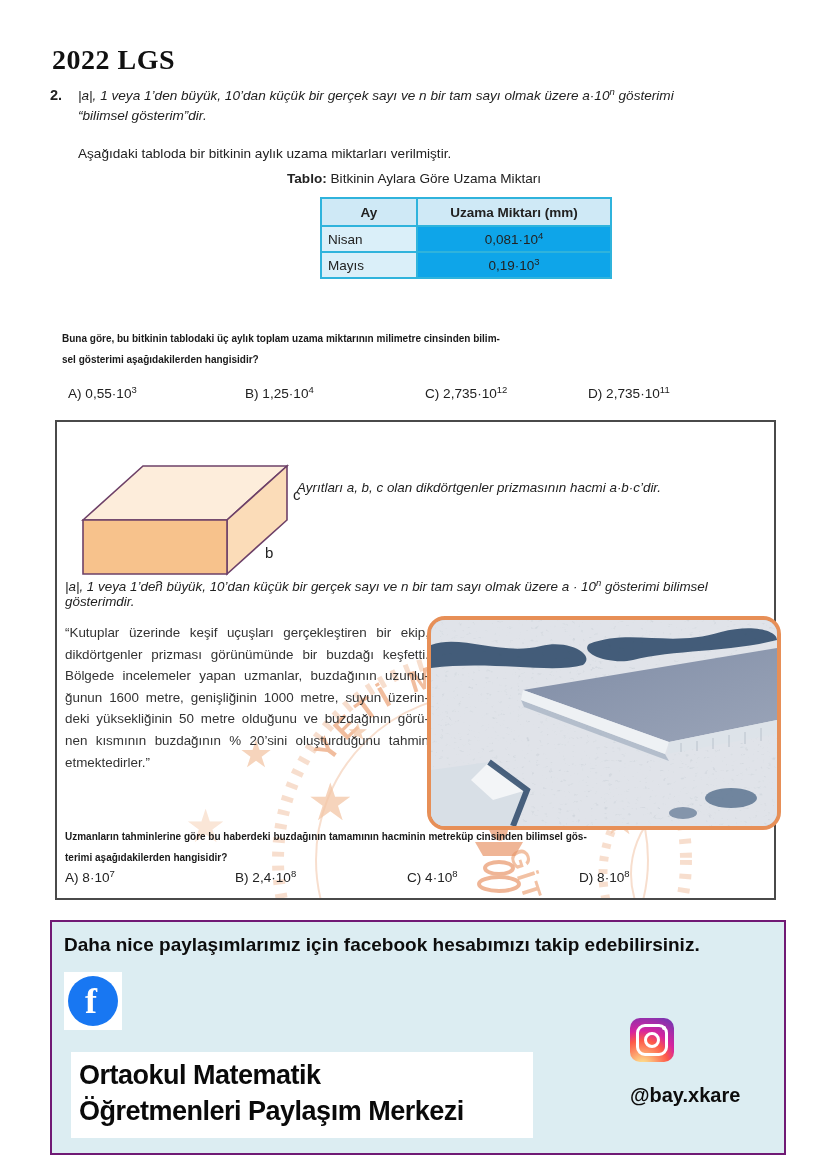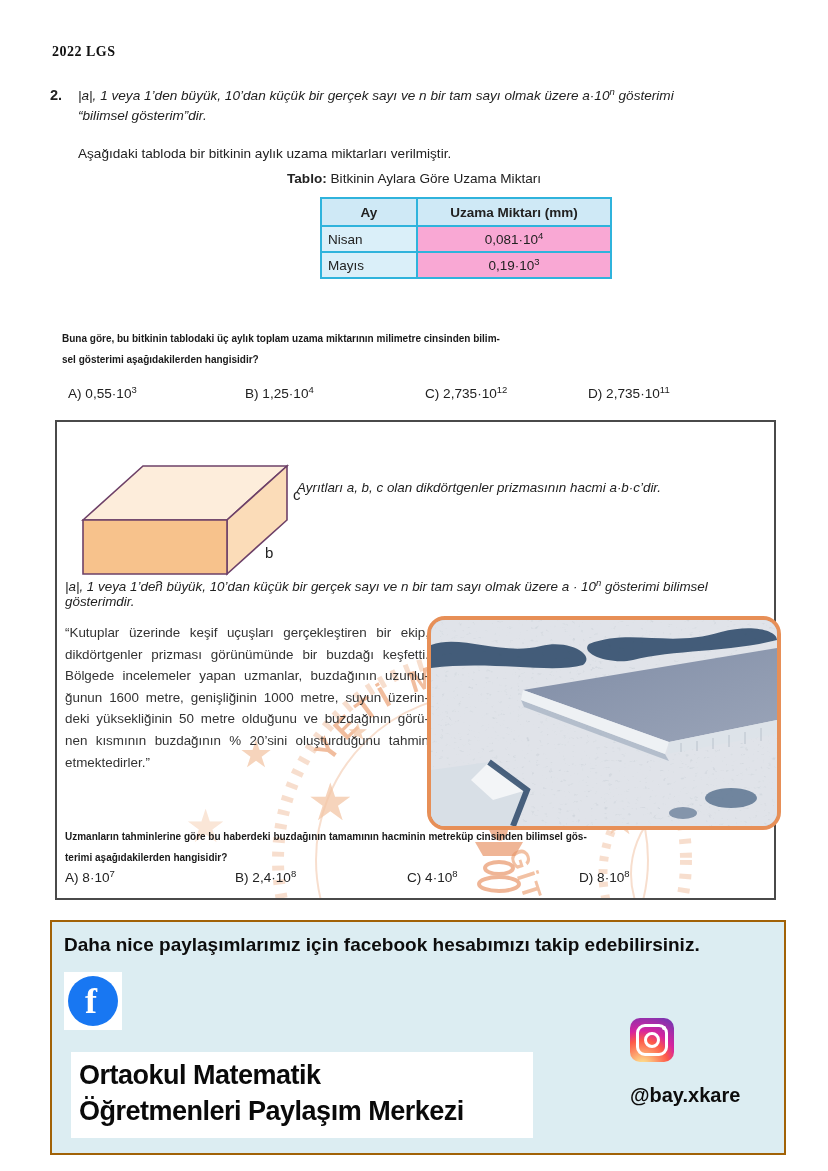--- a/index.html
+++ b/index.html
@@ -1,48 +1,48 @@
 <!DOCTYPE html>
 <html lang="tr"><head>
 <meta charset="utf-8">
 <style>
   html,body{margin:0;padding:0;background:#ffffff;}
   .page{position:relative;width:828px;height:1171px;background:#ffffff;overflow:hidden;
         font-family:"Liberation Sans",sans-serif;color:#222;}
   .abs{position:absolute;}
 
-  .title{font-family:"Liberation Serif",serif;font-weight:bold;font-size:14px;color:#111;letter-spacing:.5px;}
+  .title{font-family:"Liberation Serif",serif;font-weight:bold;font-size:28px;color:#111;letter-spacing:.5px;}
   .qnum{font-weight:bold;font-size:14.5px;}
   .qintro{font-style:italic;font-size:13.6px;line-height:19px;white-space:pre-line;width:710px;}
   .plain{font-size:13.6px;}
   .caption{font-size:13.6px;}
   .caption b{font-weight:bold;}
   .sup{font-size:9.5px;position:relative;top:-5px;}
 
   table.data{border-collapse:collapse;}
   table.data th,table.data td{border:2px solid #2fb3dc;font-size:13.5px;padding:0 6px;}
   table.data th{height:26px;background:#cfe9f6;font-weight:bold;text-align:center;}
   td.mcell{height:24px;background:#daeff9;width:82px;text-align:left;}
-  td.vcell{height:24px;background:#f9a8d4;width:180px;text-align:center;}
+  td.vcell{height:24px;background:#0ea5e9;width:180px;text-align:center;}
 
   .boldq{font-weight:bold;font-size:10px;line-height:21px;white-space:pre-line;color:#1a1a1a;}
   .opt{font-size:13.6px;white-space:nowrap;}
 
   .qbox{left:55px;top:420px;width:717px;height:476px;border:2px solid #4a4a4a;background:#fff;}
   .wm{left:0;top:0;width:717px;height:476px;z-index:0;pointer-events:none;}
   .layer{z-index:1;}
 
   .italicnote{font-style:italic;font-size:13.4px;color:#222;}
   .story{font-size:13.4px;line-height:21.6px;width:364px;white-space:pre-line;
          text-align:justify;text-align-last:justify;color:#333;}
 
   .photo{left:370px;top:194px;width:346px;height:206px;border:4px solid #e78f57;border-radius:18px;
          overflow:hidden;background:#bcc3cd;box-sizing:content-box;}
 
-  .footer{left:50px;top:920px;width:736px;height:235px;background:#dcedf2;border:2px solid #a16207;box-sizing:border-box;}
+  .footer{left:50px;top:920px;width:736px;height:235px;background:#dcedf2;border:2px solid #701a75;box-sizing:border-box;}
   .fmsg{font-weight:bold;font-size:19px;color:#0d0d0d;}
   .fbsq{width:58px;height:58px;background:#ffffff;display:flex;align-items:center;justify-content:center;}
   .fbcircle{width:50px;height:50px;border-radius:50%;background:#1877f2;position:relative;overflow:hidden;}
   .fbf{position:absolute;left:17px;top:4px;color:#fff;font-size:36px;font-weight:bold;font-family:"Liberation Serif",serif;}
   .namebox{background:#ffffff;width:462px;height:86px;}
   .nameline{font-weight:bold;font-size:27px;line-height:36px;color:#0a0a0a;letter-spacing:-0.5px;}
   .igicon{width:44px;height:44px;border-radius:10px;position:relative;
           background:radial-gradient(circle at 28% 110%,#fdf497 0%,#fd5949 45%,#d6249f 62%,#8134af 90%);}
   .igframe{position:absolute;left:6px;top:6px;width:26px;height:26px;border:3px solid #fff;border-radius:9px;}
   .iglens{position:absolute;left:14px;top:14px;width:10px;height:10px;border:3px solid #fff;border-radius:50%;}

